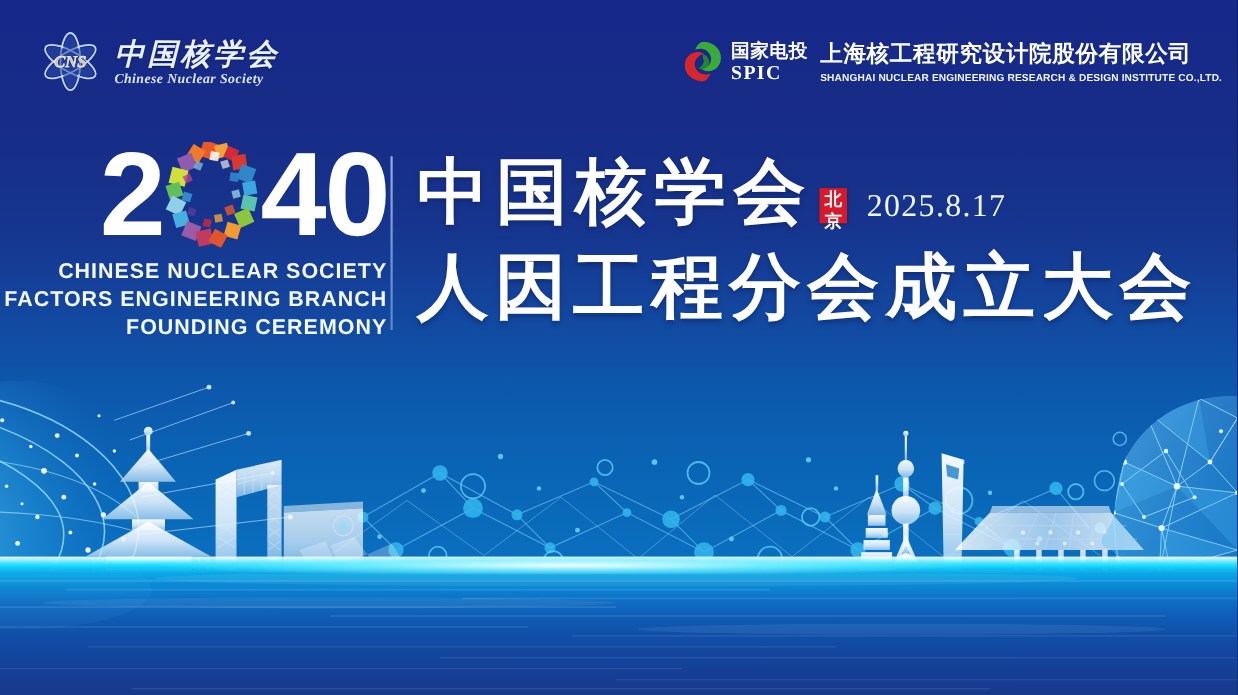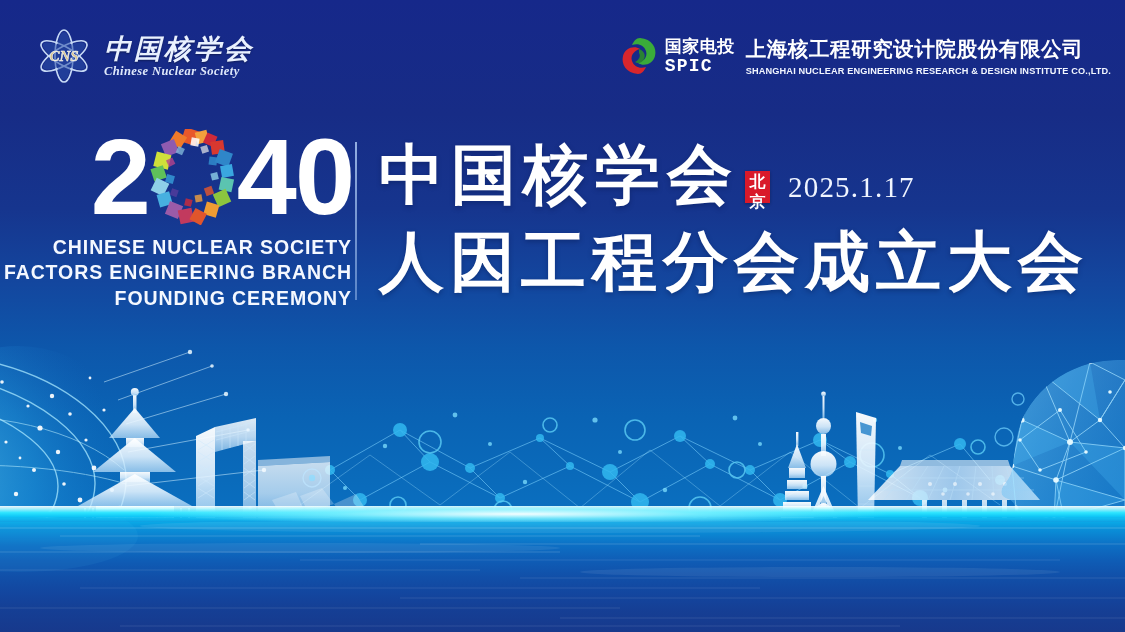--- a/index.html
+++ b/index.html
@@ -107,21 +107,21 @@
   }
   .spic-cn {
     font-family: "Liberation Sans", sans-serif;
     font-size: 17px;
     font-weight: 700;
     color: #ffffff;
     letter-spacing: 0.5px;
     line-height: 1.05;
   }
   .spic-en {
-    font-family: Liberation Mono, monospace;
+    font-family: Liberation Serif, serif;
     font-size: 18px;
     font-weight: 700;
     color: #ffffff;
     letter-spacing: 1.2px;
     line-height: 1.05;
     margin-top: 1px;
   }
   .sneri {
     display: flex;
     flex-direction: column;
@@ -793,19 +793,19 @@
         <div>FOUNDING CEREMONY</div>
       </div>
     </div>
 
     <div class="divider"></div>
 
     <div class="right-col">
       <div class="cn-line-1">
         <span class="cn-main">中国核学会</span>
         <span class="seal">北京</span>
-        <span class="event-date">2025.1.17</span>
+        <span class="event-date">2025.8.17</span>
       </div>
       <div class="cn-line-2">人因工程分会成立大会</div>
     </div>
   </div>
 
 </div>
 
 </body></html>

